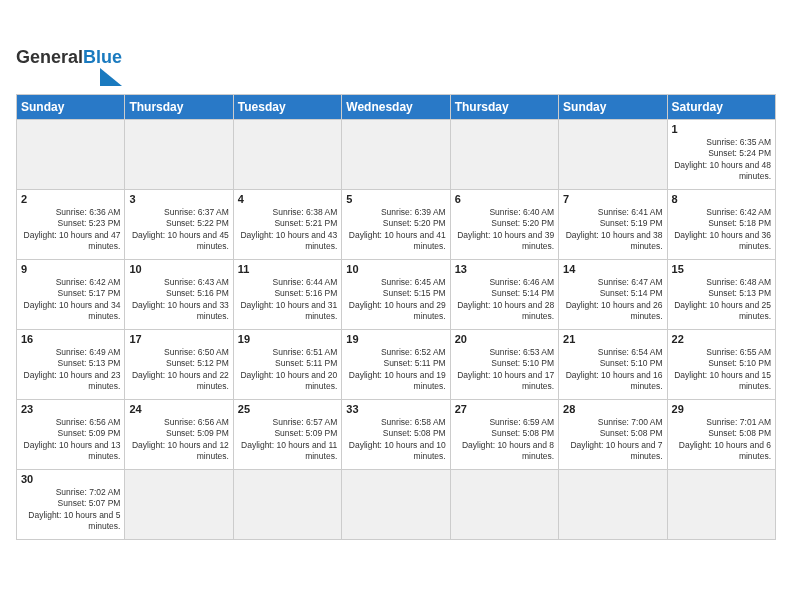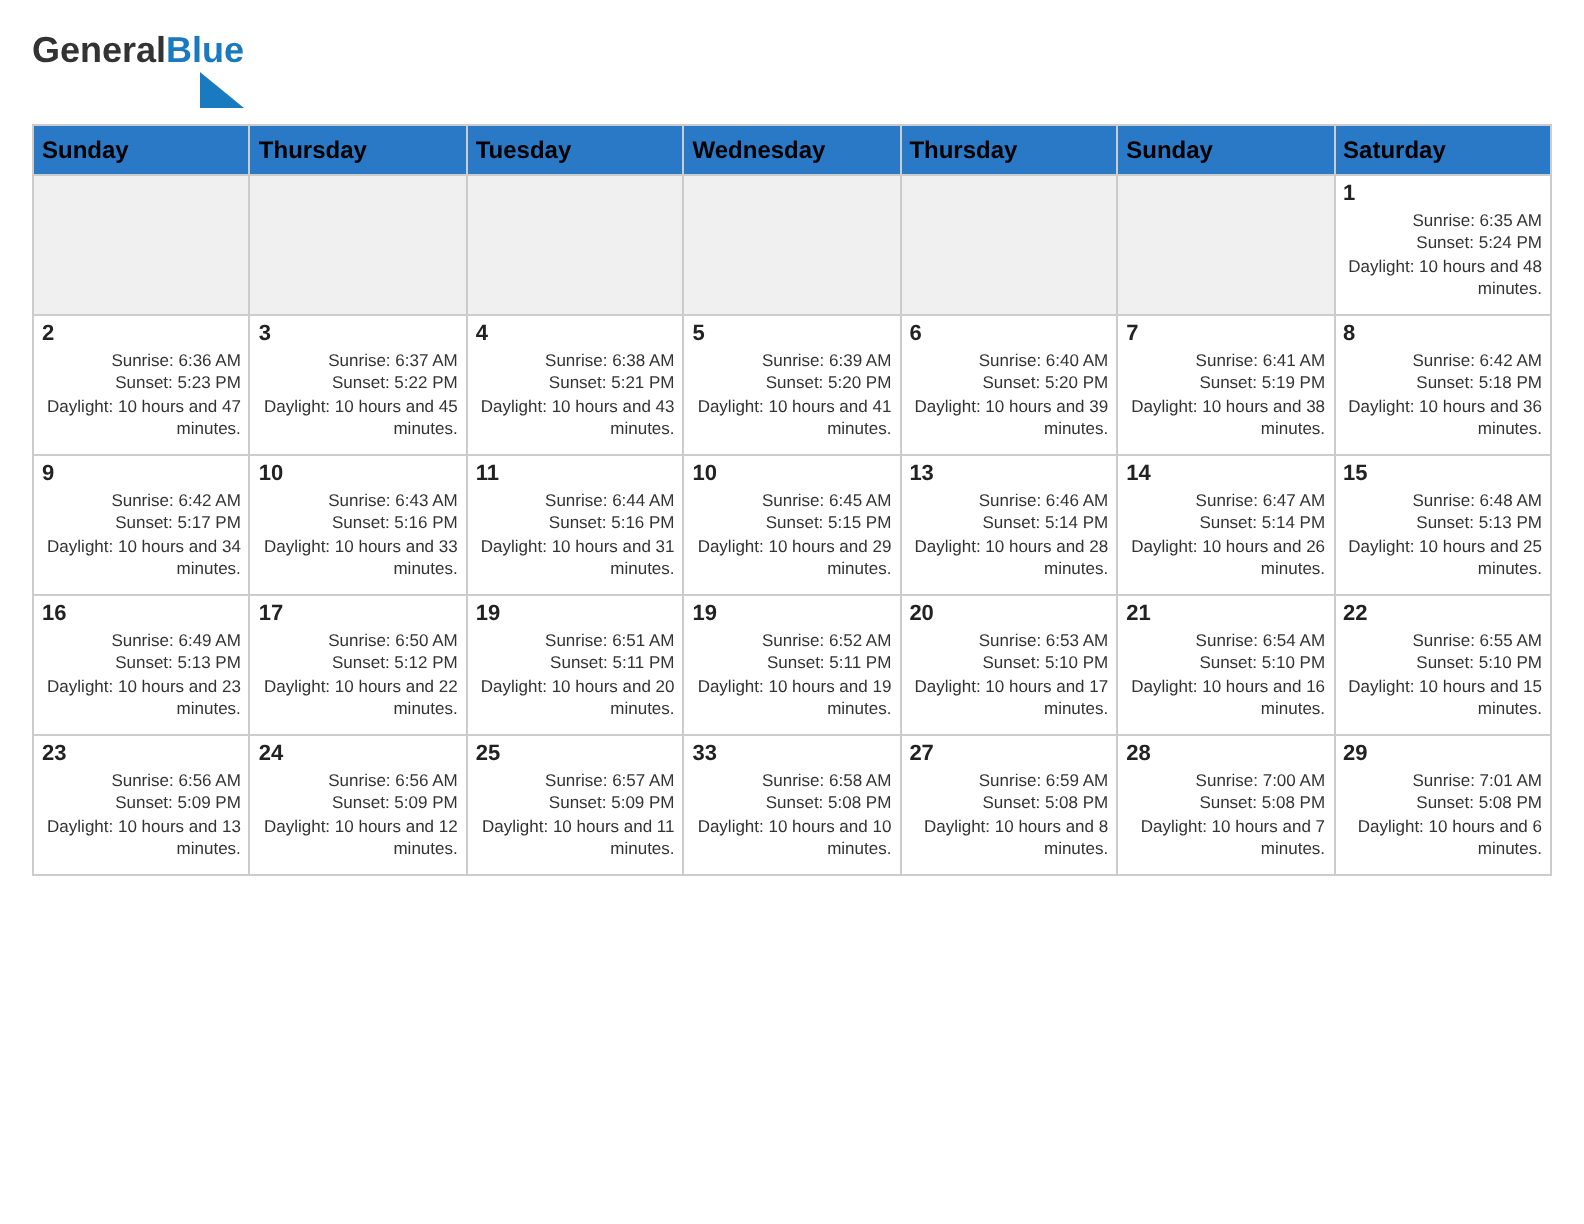--- a/index.html
+++ b/index.html
@@ -19,20 +19,21 @@
     .header {
       display: flex;
       justify-content: space-between;
       align-items: flex-start;
       margin-bottom: 8px;
     }
     .logo {
       display: flex;
       flex-direction: column;
       align-items: flex-end;
+      margin-top: 32px;
     }
     .logo-wrapper {
       display: flex;
       flex-direction: row;
       align-items: center;
     }
     .title-block {
       text-align: right;
     }
     .month-year {
@@ -44,21 +45,21 @@
       font-size: 15px;
       color: #444;
     }
     .calendar {
       width: 100%;
       border-collapse: collapse;
       table-layout: fixed;
     }
     .calendar th {
       background: #2979c7;
-      color: #000000;
+      color: #ffffff;
       font-size: 12px;
       font-weight: bold;
       padding: 5px 4px;
       text-align: left;
       border: 1px solid #ccc;
     }
     .calendar td {
       border: 1px solid #ccc;
       vertical-align: top;
       padding: 3px 4px;
@@ -244,15 +245,27 @@
           </td>
           <td>
             <div class="day-number">28</div>
             <div class="cell-text">Sunrise: 7:00 AM<br>Sunset: 5:08 PM<br>Daylight: 10 hours and 7 minutes.</div>
           </td>
           <td>
             <div class="day-number">29</div>
             <div class="cell-text">Sunrise: 7:01 AM<br>Sunset: 5:08 PM<br>Daylight: 10 hours and 6 minutes.</div>
           </td>
         </tr>
+        <tr>
+          <td>
+            <div class="day-number">30</div>
+            <div class="cell-text">Sunrise: 7:02 AM<br>Sunset: 5:07 PM<br>Daylight: 10 hours and 5 minutes.</div>
+          </td>
+          <td class="empty"></td>
+          <td class="empty"></td>
+          <td class="empty"></td>
+          <td class="empty"></td>
+          <td class="empty"></td>
+          <td class="empty"></td>
+        </tr>
       </tbody>
   </table>
 </div>
 
 </body></html>

